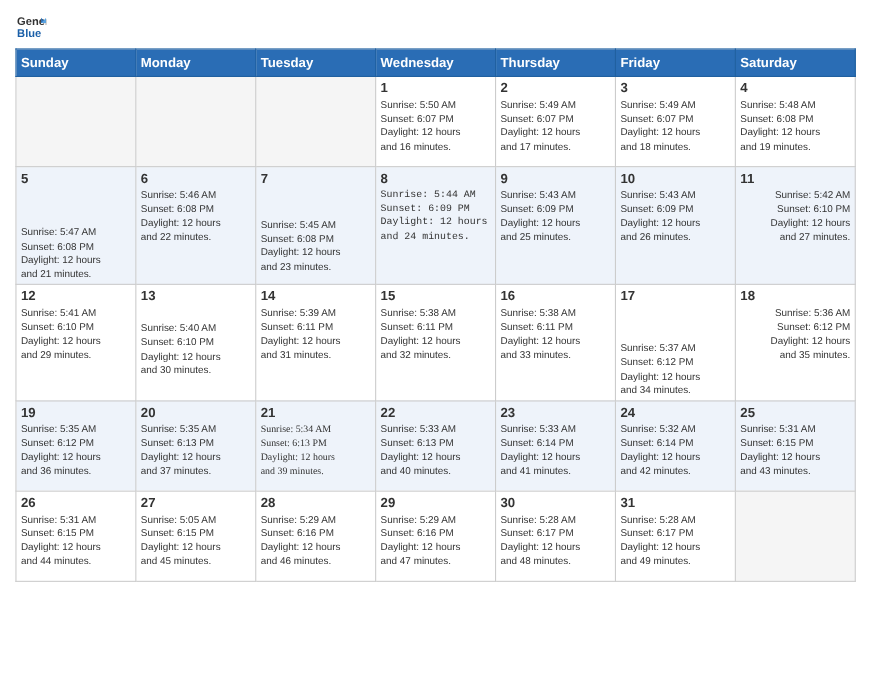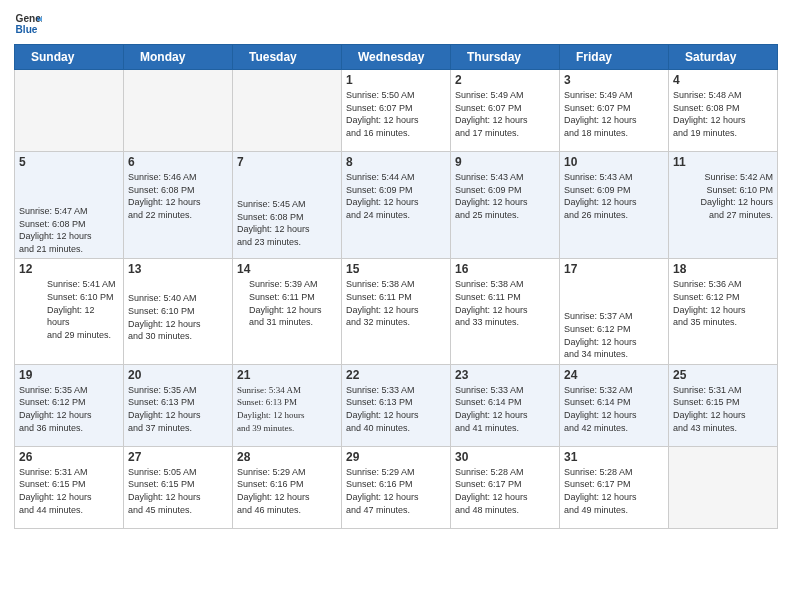--- a/index.html
+++ b/index.html
@@ -47,21 +47,21 @@
     .calendar {
       width: 100%;
       border-collapse: collapse;
       border: 1px solid #ccc;
     }
     .calendar th {
       background: #2a6db5;
       color: #fff;
       font-size: 12px;
       font-weight: bold;
-      padding: 5px 16px;
+      padding: 5px 4px;
       text-align: left;
       border: 1px solid #2060a0;
     }
     .calendar td {
       width: 109px;
       vertical-align: top;
       border: 1px solid #ccc;
       padding: 3px 4px 3px 4px;
       font-size: 9.5px;
       color: #333;
@@ -173,21 +173,21 @@
           </td>
           <td>
             <span class="day-number">7</span>
             <div class="day-info" style="white-space: pre-line; margin-top: 29px;">Sunrise: 5:45 AM
 Sunset: 6:08 PM
 Daylight: 12 hours
 and 23 minutes.</div>
           </td>
           <td>
             <span class="day-number">8</span>
-            <div class="day-info" style="white-space: pre-line;">Sunrise: 5:44 AM
+            <div class="day-info" style="white-space: pre-line; font-family: Liberation Mono, monospace;">Sunrise: 5:44 AM
 Sunset: 6:09 PM
 Daylight: 12 hours
 and 24 minutes.</div>
           </td>
           <td>
             <span class="day-number">9</span>
             <div class="day-info" style="white-space: pre-line;">Sunrise: 5:43 AM
 Sunset: 6:09 PM
 Daylight: 12 hours
 and 25 minutes.</div>
@@ -203,35 +203,35 @@
             <span class="day-number">11</span>
             <div class="day-info" style="white-space: pre-line; text-align: right;">Sunrise: 5:42 AM
 Sunset: 6:10 PM
 Daylight: 12 hours
 and 27 minutes.</div>
           </td>
         </tr>
         <tr>
           <td>
             <span class="day-number">12</span>
-            <div class="day-info" style="white-space: pre-line; margin-left: 28px;">Sunrise: 5:41 AM
+            <div class="day-info" style="white-space: pre-line;">Sunrise: 5:41 AM
 Sunset: 6:10 PM
 Daylight: 12 hours
 and 29 minutes.</div>
           </td>
           <td>
             <span class="day-number">13</span>
             <div class="day-info" style="white-space: pre-line; margin-top: 16px;">Sunrise: 5:40 AM
 Sunset: 6:10 PM
 Daylight: 12 hours
 and 30 minutes.</div>
           </td>
           <td>
             <span class="day-number">14</span>
-            <div class="day-info" style="white-space: pre-line; margin-left: 12px;">Sunrise: 5:39 AM
+            <div class="day-info" style="white-space: pre-line;">Sunrise: 5:39 AM
 Sunset: 6:11 PM
 Daylight: 12 hours
 and 31 minutes.</div>
           </td>
           <td>
             <span class="day-number">15</span>
             <div class="day-info" style="white-space: pre-line;">Sunrise: 5:38 AM
 Sunset: 6:11 PM
 Daylight: 12 hours
 and 32 minutes.</div>
@@ -245,21 +245,21 @@
           </td>
           <td>
             <span class="day-number">17</span>
             <div class="day-info" style="white-space: pre-line; margin-top: 34px;">Sunrise: 5:37 AM
 Sunset: 6:12 PM
 Daylight: 12 hours
 and 34 minutes.</div>
           </td>
           <td>
             <span class="day-number">18</span>
-            <div class="day-info" style="white-space: pre-line;">Sunrise: 5:36 AM
+            <div class="day-info" style="white-space: pre-line; text-align: right;">Sunrise: 5:36 AM
 Sunset: 6:12 PM
 Daylight: 12 hours
 and 35 minutes.</div>
           </td>
         </tr>
         <tr class="alt-row">
           <td>
             <span class="day-number">19</span>
             <div class="day-info" style="white-space: pre-line;">Sunrise: 5:35 AM
 Sunset: 6:12 PM

